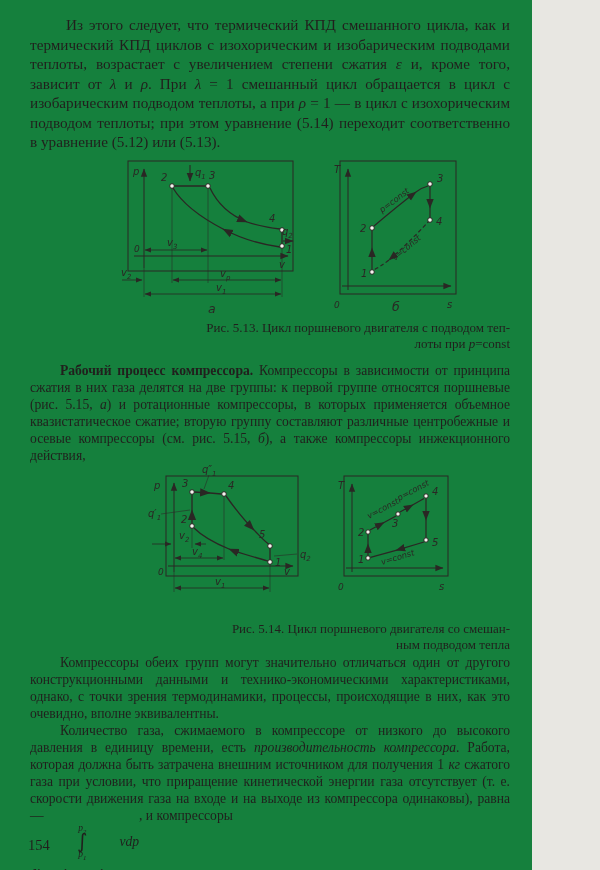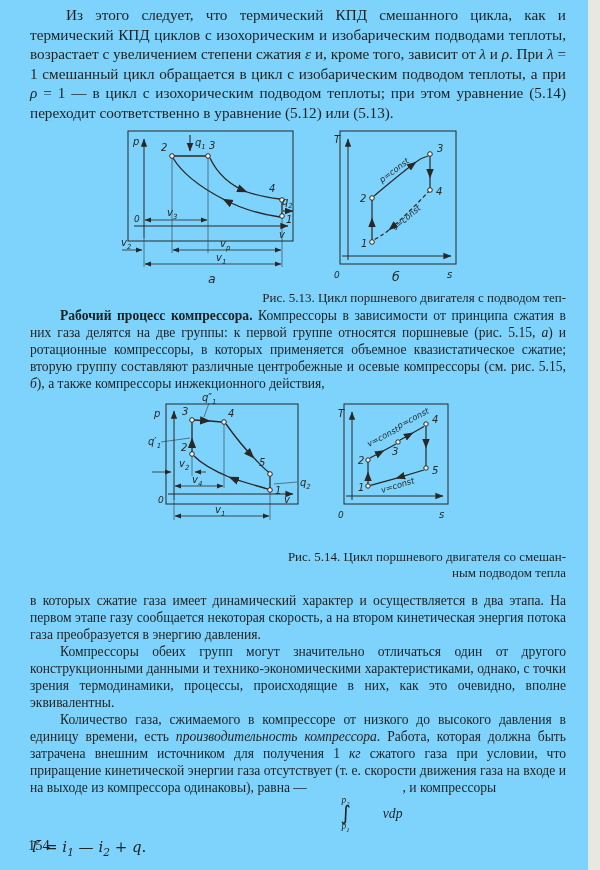--- a/index.html
+++ b/index.html
@@ -1,23 +1,23 @@
 <!DOCTYPE html>
 <html><head>
 <meta charset="utf-8">
 <style>
   html,body{margin:0;padding:0;background:#e8e7e2;}
-  .page{width:588px;height:870px;background:#7dd3fc;box-sizing:border-box;
-        padding:5px 22px 0 30px;font-family:"Liberation Serif",serif;
+  .page{width:532px;height:870px;background:#15803d;box-sizing:border-box;
+        padding:15px 22px 0 30px;font-family:"Liberation Serif",serif;
         color:#211f1d;position:relative;overflow:hidden;}
   .para{margin:0;text-align:justify;}
   .p-large{font-size:15.2px;line-height:19.5px;text-indent:36px;}
   .p-small{font-size:13.6px;line-height:17px;text-indent:30px;}
   .noindent{text-indent:0;}
-  .mt8{margin-top:0;} .mt10{margin-top:10px;}
+  .mt8{margin-top:9px;} .mt10{margin-top:10px;}
   .it{font-style:italic;} .bd{font-weight:700;}
   sub{font-size:70%;line-height:0;}
   .figrow{display:flex;align-items:flex-start;}
   .f513{margin:4px 0 0 90px;gap:22px;}
   .f514{margin:0 0 0 118px;gap:16px;}
   .caption{text-align:right;font-size:13px;line-height:16.5px;margin:4px 0 0 0;}
   .cap514{margin-top:17px;}
   .fig{display:block;}
   .fig text{font-family:"DejaVu Sans",sans-serif;font-style:italic;
             font-size:10px;fill:#2a2724;}
@@ -135,20 +135,21 @@
       <text x="28" y="76">2</text>
       <text x="105" y="26">3</text>
       <text x="104" y="69">4</text>
       <text class="const" transform="translate(50,57) rotate(-37)">p=const</text>
       <text class="const" transform="translate(63,105) rotate(-40)">v=const</text>
     </svg>
   </div>
 
   <div class="caption">
     <div>Рис. 5.13. Цикл поршневого двигателя с подводом теп-</div>
+    <div><span>лоты при </span><span class="it">p</span><span>=const</span></div>
   </div>
 
   <p class="para p-small mt8"><span class="bd">Рабочий процесс компрессора.</span><span> Компрессоры в зависимости от принципа сжатия в них газа делятся на две группы: к первой группе относятся поршневые (рис. 5.15, </span><span class="it">а</span><span>) и ротационные компрессоры, в которых применяется объемное квазистатическое сжатие; вторую группу составляют различные центробежные и осевые компрессоры (см. рис. 5.15, </span><span class="it">б</span><span>), а также компрессоры инжекционного действия,</span></p>
 
   <div class="figrow f514">
     <svg class="fig" width="172" height="140" viewBox="0 0 172 140">
       <g>
         <rect x="18" y="12" width="132" height="100" stroke-width="1"></rect>
         <path d="M26,108 L26,19" stroke-width="1" marker-end="url(#arr)"></path>
         <path d="M20,102 L145,102" stroke-width="1" marker-end="url(#arr)"></path>
@@ -239,21 +240,20 @@
       <text class="const" transform="translate(63,37) rotate(-28)">p=const</text>
       <text class="const" transform="translate(46,101) rotate(-17)">v=const</text>
     </svg>
   </div>
 
   <div class="caption cap514">
     <div>Рис. 5.14. Цикл поршневого двигателя со смешан-</div>
     <div>ным подводом тепла</div>
   </div>
 
-  <p class="para p-small noindent mt10"><span>в которых сжатие газа имеет динамический характер и осуществляется в два этапа. На первом этапе газу сообщается некоторая скорость, а на втором кинетическая энергия потока газа преобразуется в энергию давления.</span></p>
   <p class="para p-small"><span>Компрессоры обеих групп могут значительно отличаться один от другого конструкционными данными и технико-экономическими характеристиками, однако, с точки зрения термодинамики, процессы, происходящие в них, как это очевидно, вполне эквивалентны.</span></p>
   <p class="para p-small">
     <span><span>Количество газа, сжимаемого в компрессоре от низкого до высокого давления в единицу времени, есть </span><span class="it">производительность компрессора</span><span>. Работа, которая должна быть затрачена внешним источником для получения 1 </span><span class="it">кг</span><span> сжатого газа при условии, что приращение кинетической энергии газа отсутствует (т. е. скорости движения газа на входе и на выходе из компрессора одинаковы), равна — </span></span><span class="int-wrap">
         <span class="int-col">
           <span class="int-top"><span class="it">p</span><sub>2</sub></span>
           <span class="int-sign">∫</span>
           <span class="int-bot"><span class="it">p</span><sub>1</sub></span>
         </span>
         <span class="int-grand">vdp</span>
       </span><span><span>, и компрессоры</span></span>

